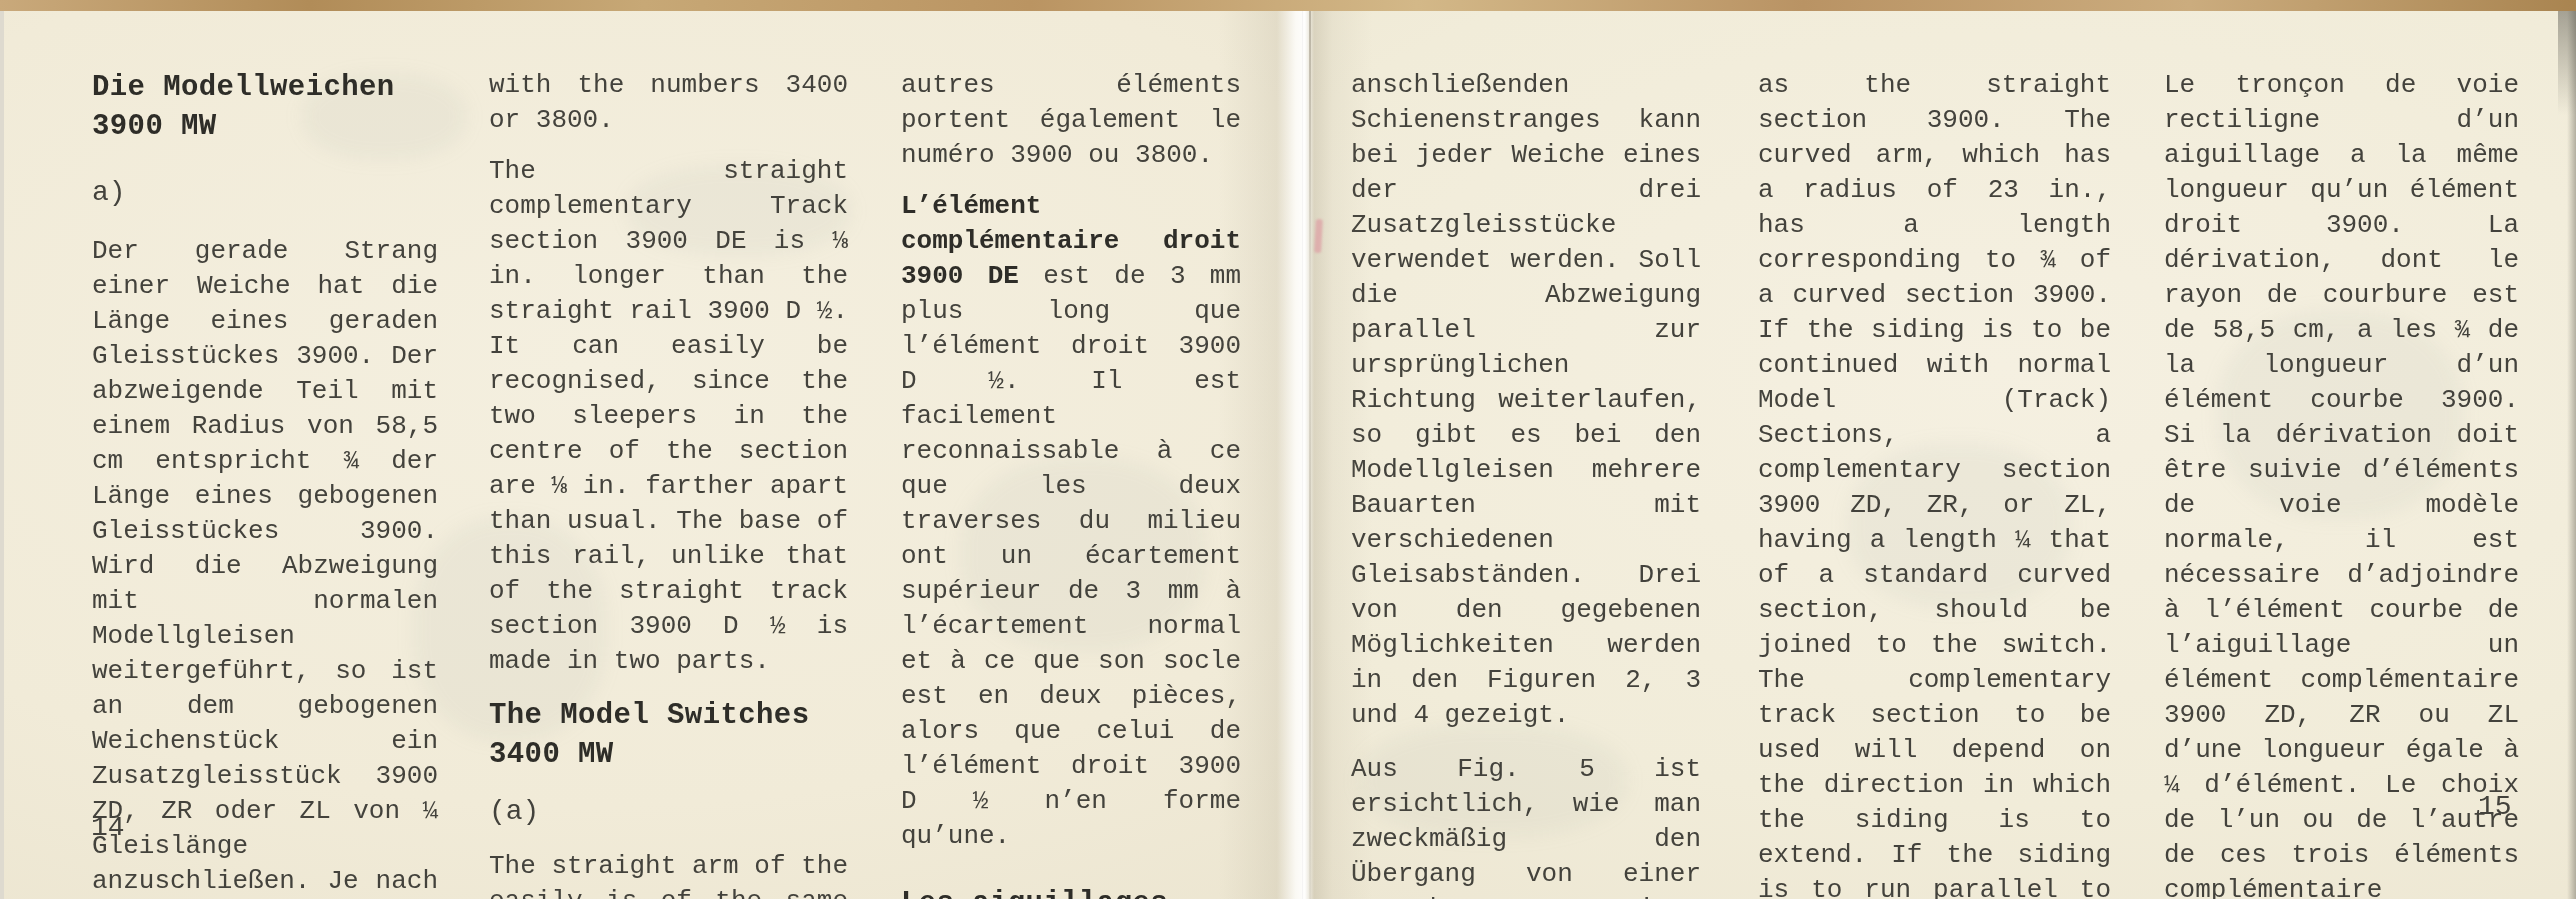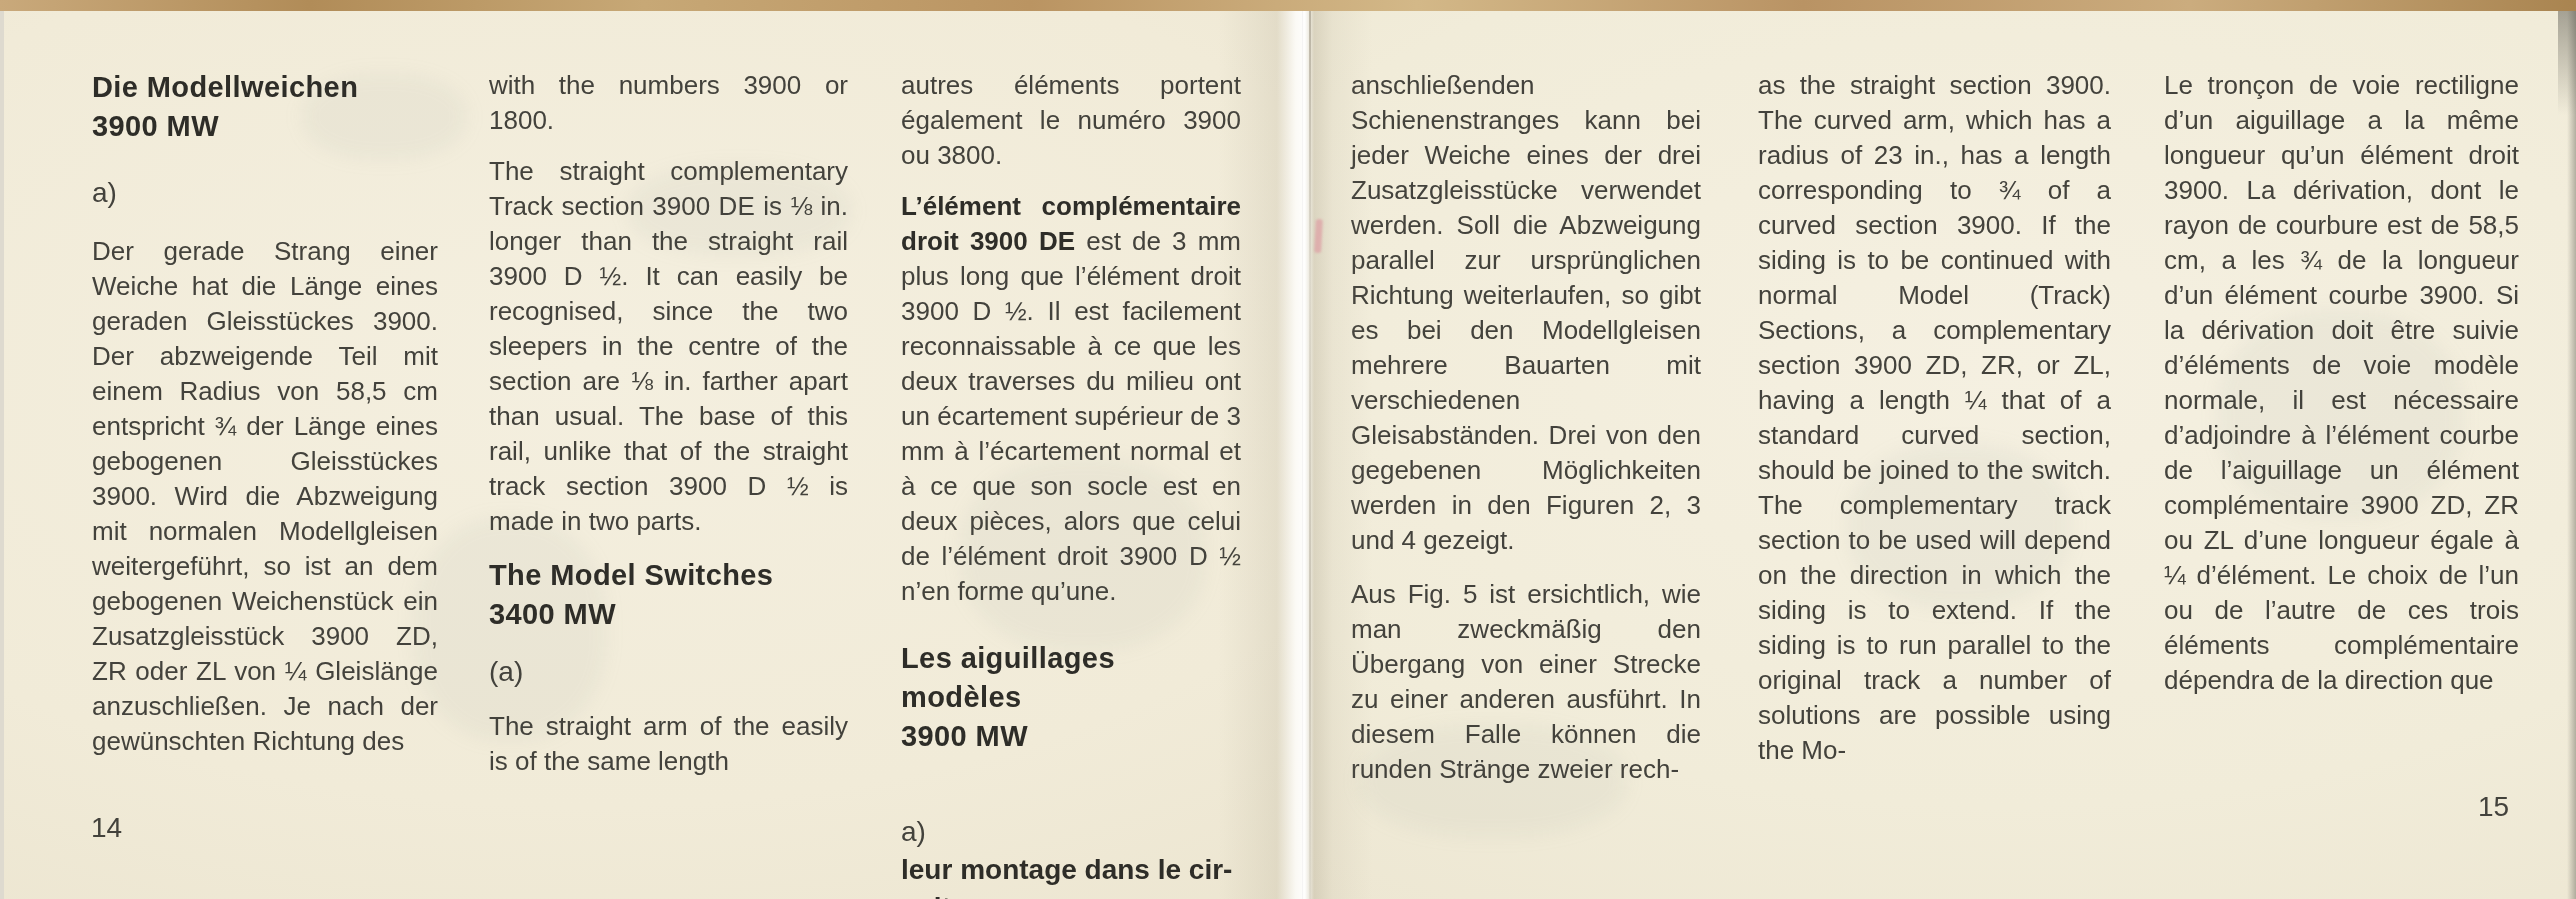--- a/index.html
+++ b/index.html
@@ -1,19 +1,19 @@
 <!DOCTYPE html>
 <html style="font-size:12px"><head>
 <meta charset="utf-8">
 <style>
   html,body{margin:0;padding:0;background:#6f6d66;}
   .screenshot{
     position:relative;width:2576px;height:899px;overflow:hidden;
     background:#9a968d;
-    font-family:Liberation Sans, sans-serif;
+    font-family:Liberation Mono, monospace;
   }
   .wood-strip{
     position:absolute;top:0;left:0;width:2576px;height:11px;
     background:linear-gradient(90deg,#c9a97b 0%,#b18c58 12%,#c7a876 25%,#ba9462 40%,#d3b888 55%,#b99364 70%,#cbac7e 85%,#a98450 100%);
   }
   .page{position:absolute;top:11px;height:888px;}
   .page-left{
     left:4.4px;width:1298px;
     background:radial-gradient(ellipse 120% 90% at 45% 40%, #f4efdf 0%, #f1ebd8 55%, #e9e2cc 100%);
   }
@@ -109,21 +109,21 @@
   <div class="col" id="col1">
     <div class="heading">Die Modellweichen
 3900 MW</div>
     <div class="subheading">
       <span class="prefix">a)</span>
     </div>
     <p>Der gerade Strang einer Weiche hat die Länge eines geraden Gleisstückes 3900. Der abzweigende Teil mit einem Radius von 58,5 cm entspricht ¾ der Länge eines gebogenen Gleisstückes 3900. Wird die Abzweigung mit normalen Modellgleisen weitergeführt, so ist an dem gebogenen Weichenstück ein Zusatzgleisstück 3900 ZD, ZR oder ZL von ¼ Gleislänge anzuschließen. Je nach der gewünschten Richtung des</p>
   </div>
 
   <div class="col" id="col2">
-    <p>with the numbers 3900 or 1800.</p>
+    <p>with the numbers 3400 or 3800.</p>
     <p>The straight complementary Track section 3900 DE is ⅛ in. longer than the straight rail 3900 D ½. It can easily be recognised, since the two sleepers in the centre of the section are ⅛ in. farther apart than usual. The base of this rail, unlike that of the straight track section 3900 D ½ is made in two parts.</p>
     <div class="heading">The Model Switches
 3400 MW</div>
     <div class="subheading">
       <span class="prefix">(a)</span>
     </div>
     <p>The straight arm of the easily is of the same length</p>
   </div>
 
   <div class="col" id="col3">

